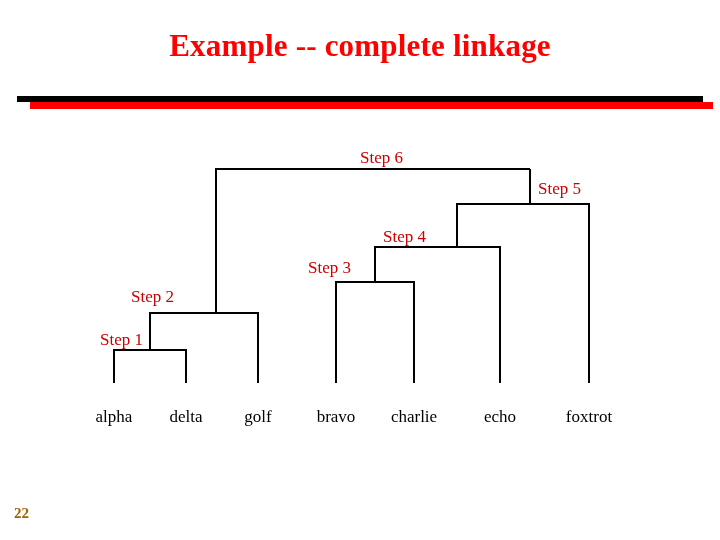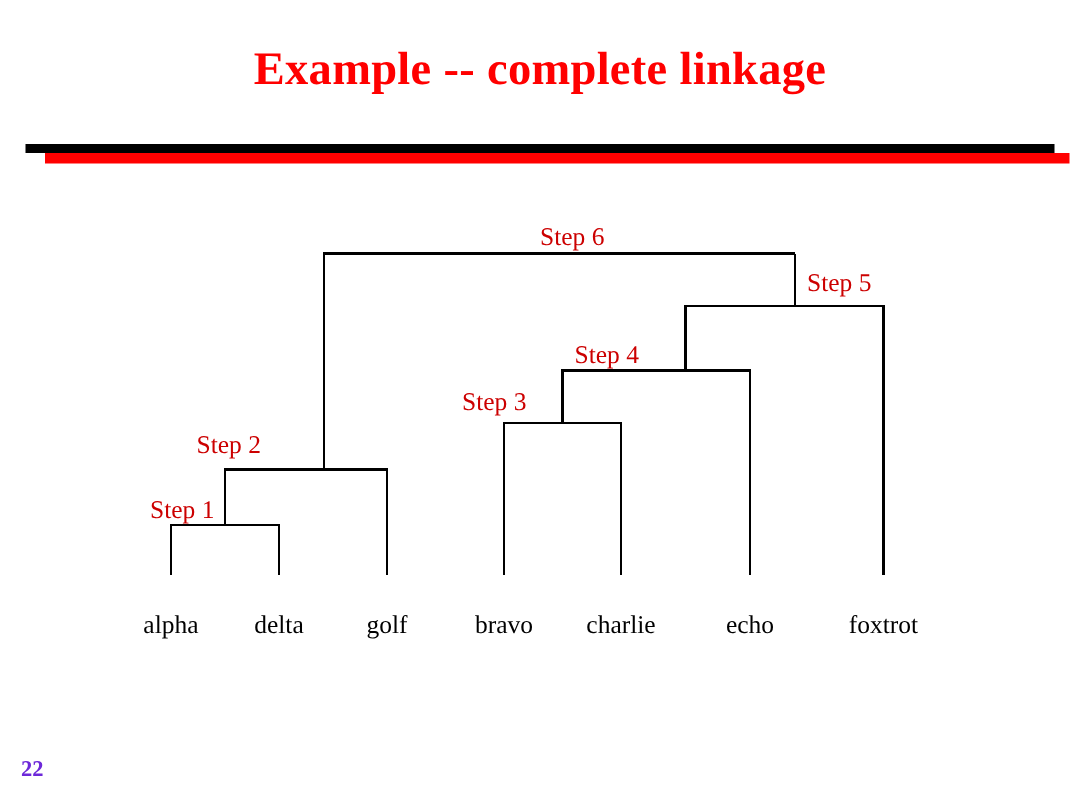--- a/index.html
+++ b/index.html
@@ -83,21 +83,21 @@
     font-family: "Liberation Serif", "DejaVu Serif", serif;
     font-size: 17px;
     text-anchor: middle;
   }
 
   
   #page-number {
     position: absolute;
     left: 14px;
     top: 505px;
-    color: #6d28d9;
+    color: #a16207;
     font-size: 15px;
     font-weight: bold;
     font-family: "Liberation Serif", "DejaVu Serif", serif;
   }
 </style>
 </head>
 <body>
 
 <div id="slide">
 

